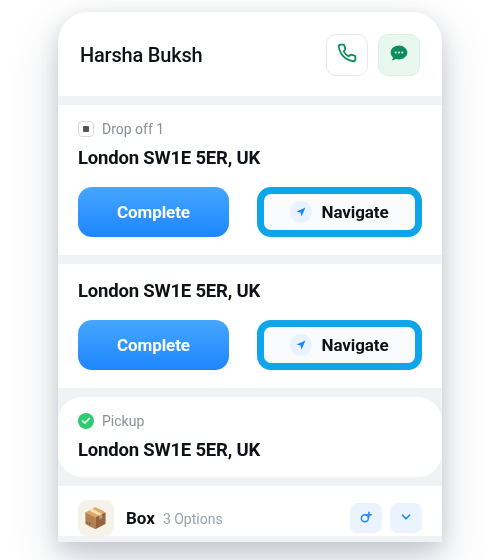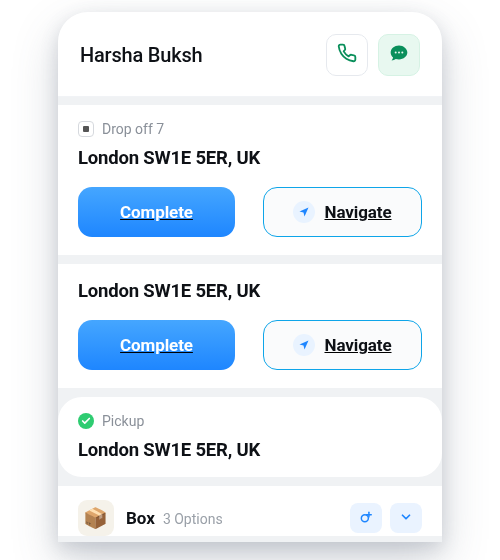--- a/index.html
+++ b/index.html
@@ -62,37 +62,37 @@
   }
   .status-dot .inner { width: 6px; height: 6px; background: #555; border-radius: 1px; }
   .status-check {
     width: 16px; height: 16px; border-radius: 50%;
     background: #2ecc71;
     display: flex; align-items: center; justify-content: center;
   }
   .status-check svg { width: 10px; height: 10px; }
   .tag-label { font-size: 14px; color: #8a9099; font-weight: 450; }
   .addr { font-size: 18.5px; font-weight: 700; color: #0e1116; letter-spacing: -0.2px; }
-  .btn-row { display: flex; gap: 28px; margin-top: 18px; text-decoration: underline; }
+  .btn-row { display: flex; gap: 28px; margin-top: 18px; }
   .btn {
     flex: 1;
     height: 50px;
     border-radius: 14px;
     display: flex; align-items: center; justify-content: center; gap: 9px;
     font-size: 17px; font-weight: 700;
     letter-spacing: -0.1px;
   }
   .btn.primary {
     color: #fff;
     background: linear-gradient(180deg, #45a6ff 0%, #1e86ff 100%);
   }
   .btn.secondary {
     color: #0e1116;
     background: #fafbfc;
-    border: 1px solid #0ea5e9;
+    border: 7px solid #0ea5e9;
   }
   .nav-icon {
     width: 22px; height: 22px; border-radius: 50%;
     background: #e9f3ff;
     display: flex; align-items: center; justify-content: center;
   }
   .nav-icon svg { width: 12px; height: 12px; }
   
   .box-row {
     background: #fff;
@@ -142,21 +142,21 @@
       </div>
     </div>
 
     <div class="cards">
 
       <div class="card">
         <div class="tag-row">
           <span class="status-dot">
               <span class="inner"></span>
             </span>
-          <span class="tag-label">Drop off 7</span>
+          <span class="tag-label">Drop off 1</span>
         </div>
         <div class="addr">London SW1E 5ER, UK</div>
         <div class="btn-row">
           <div class="btn primary">
             <span>Complete</span>
           </div>
           <div class="btn secondary">
             <span class="nav-icon">
               <svg viewBox="0 0 24 24" fill="#1e86ff">
                   <path d="M3 11l18-8-8 18-2-8-8-2z"></path>

